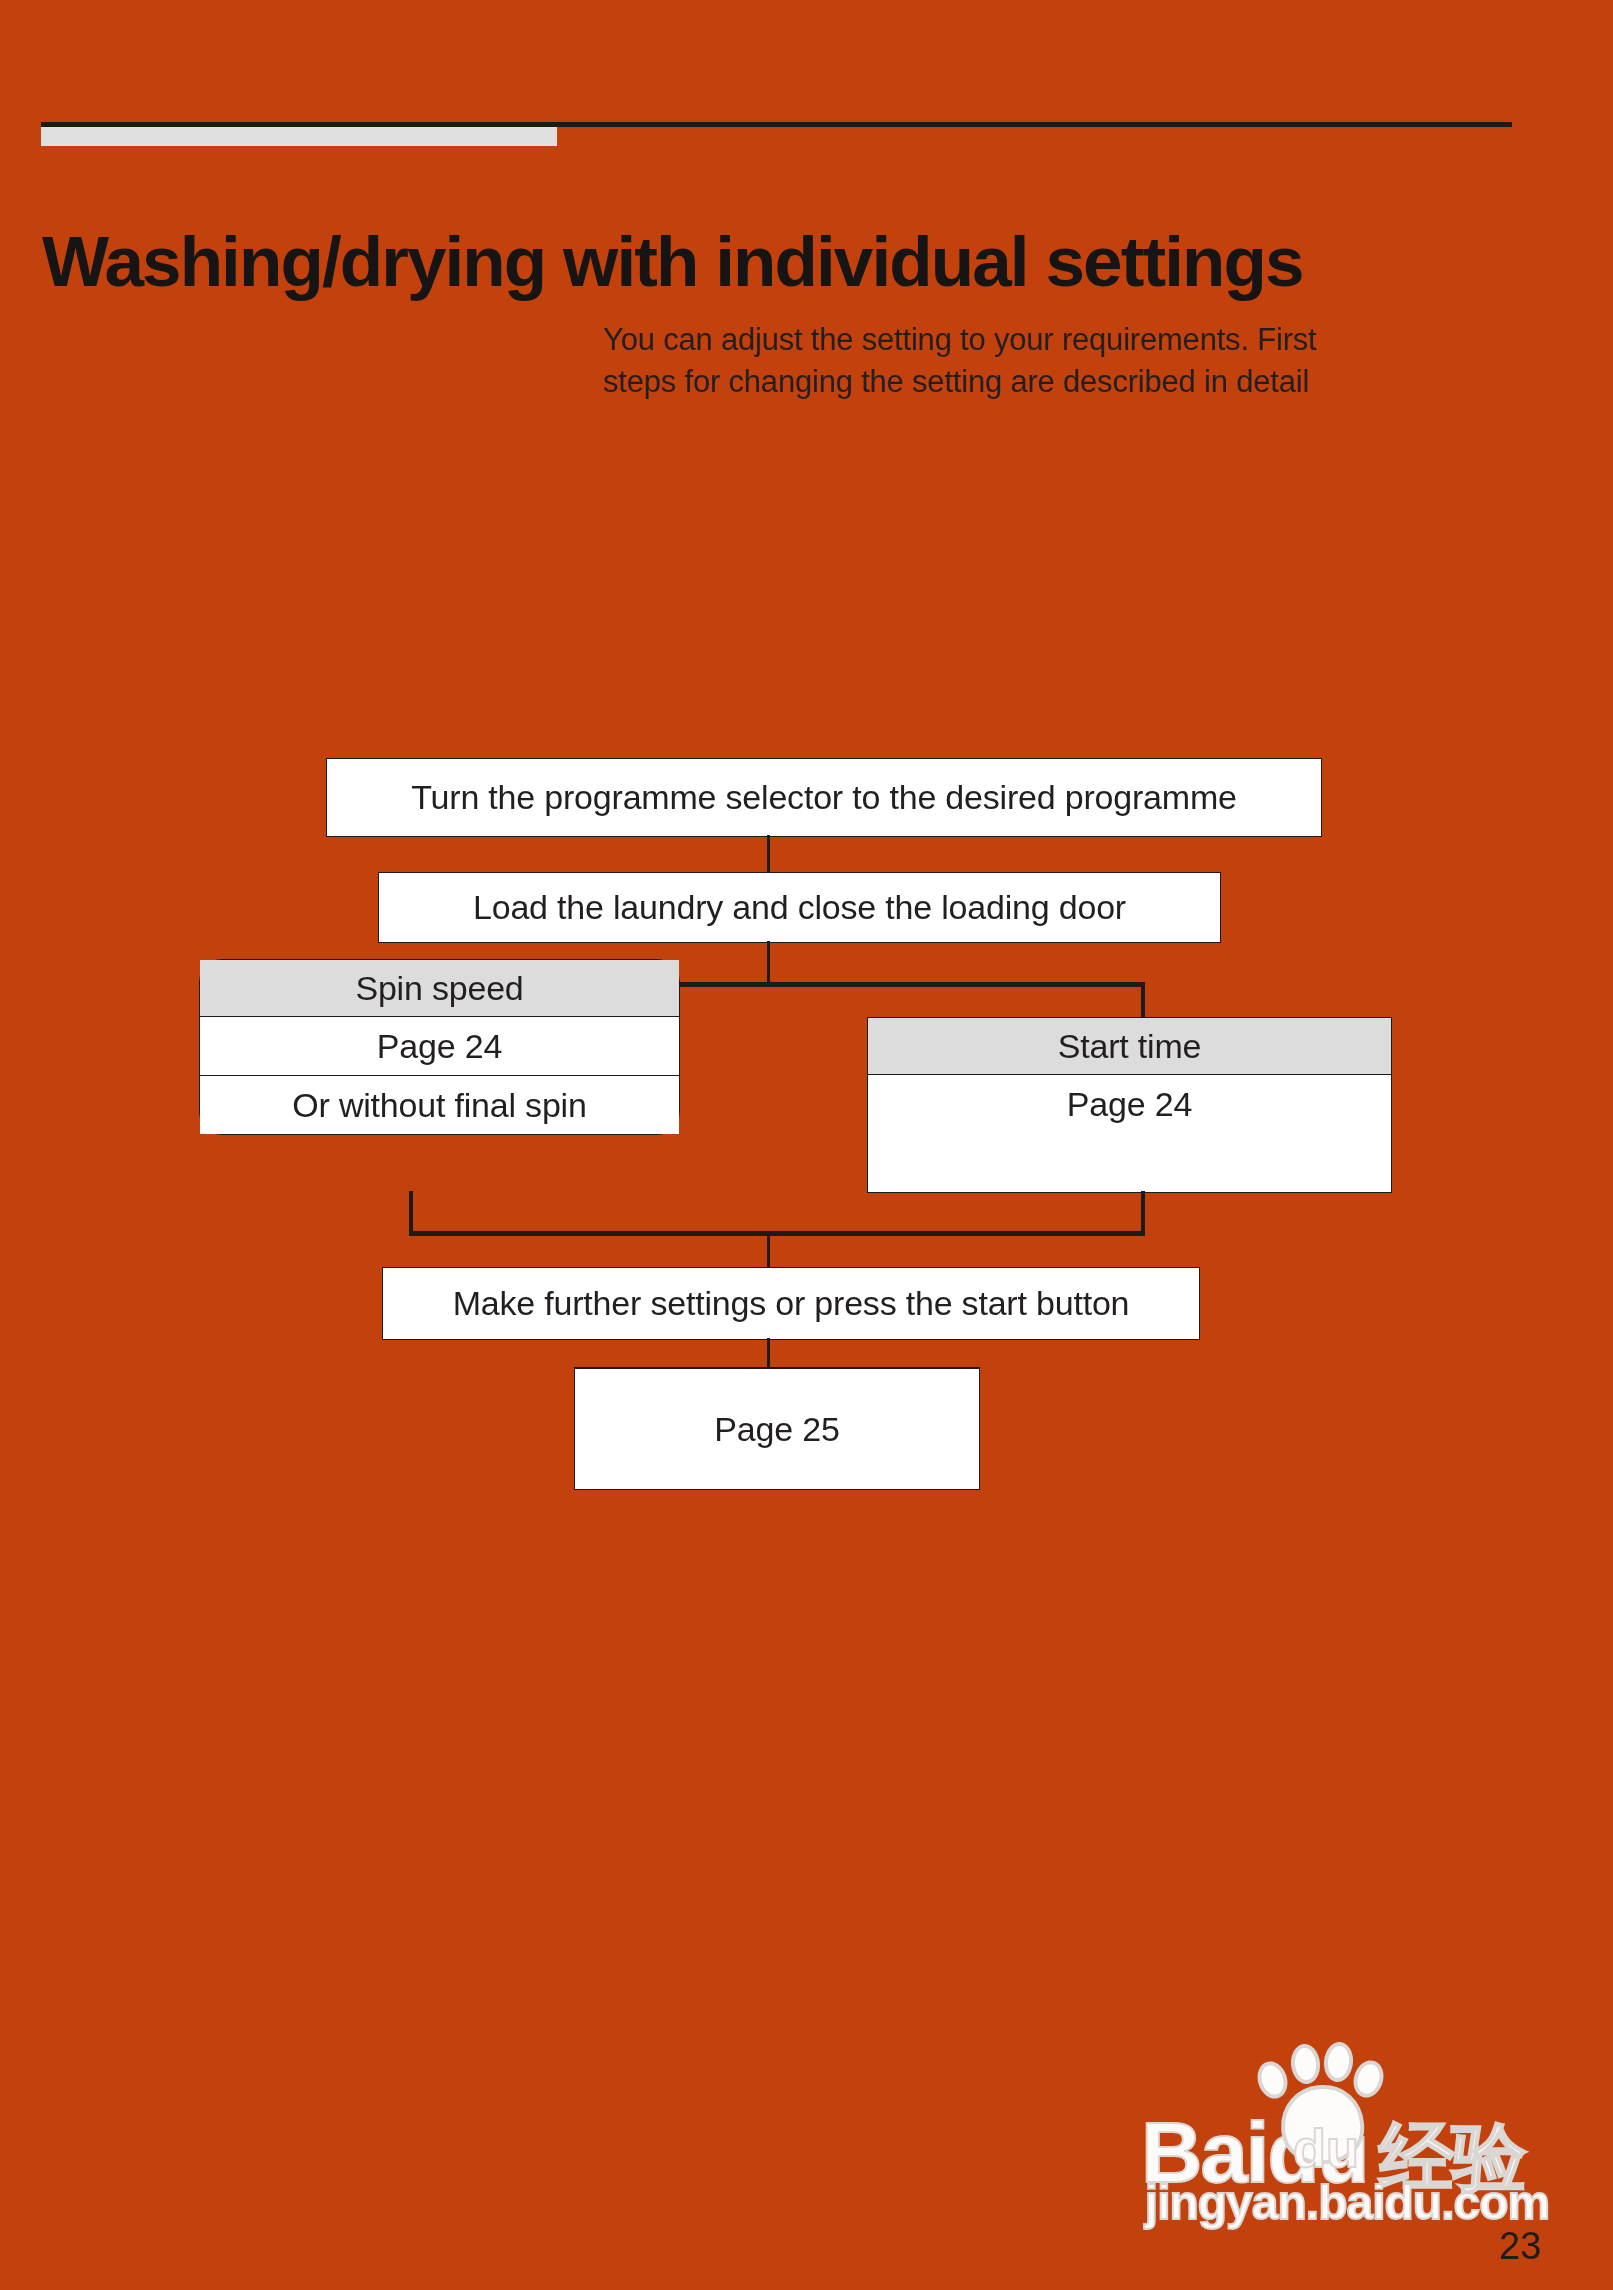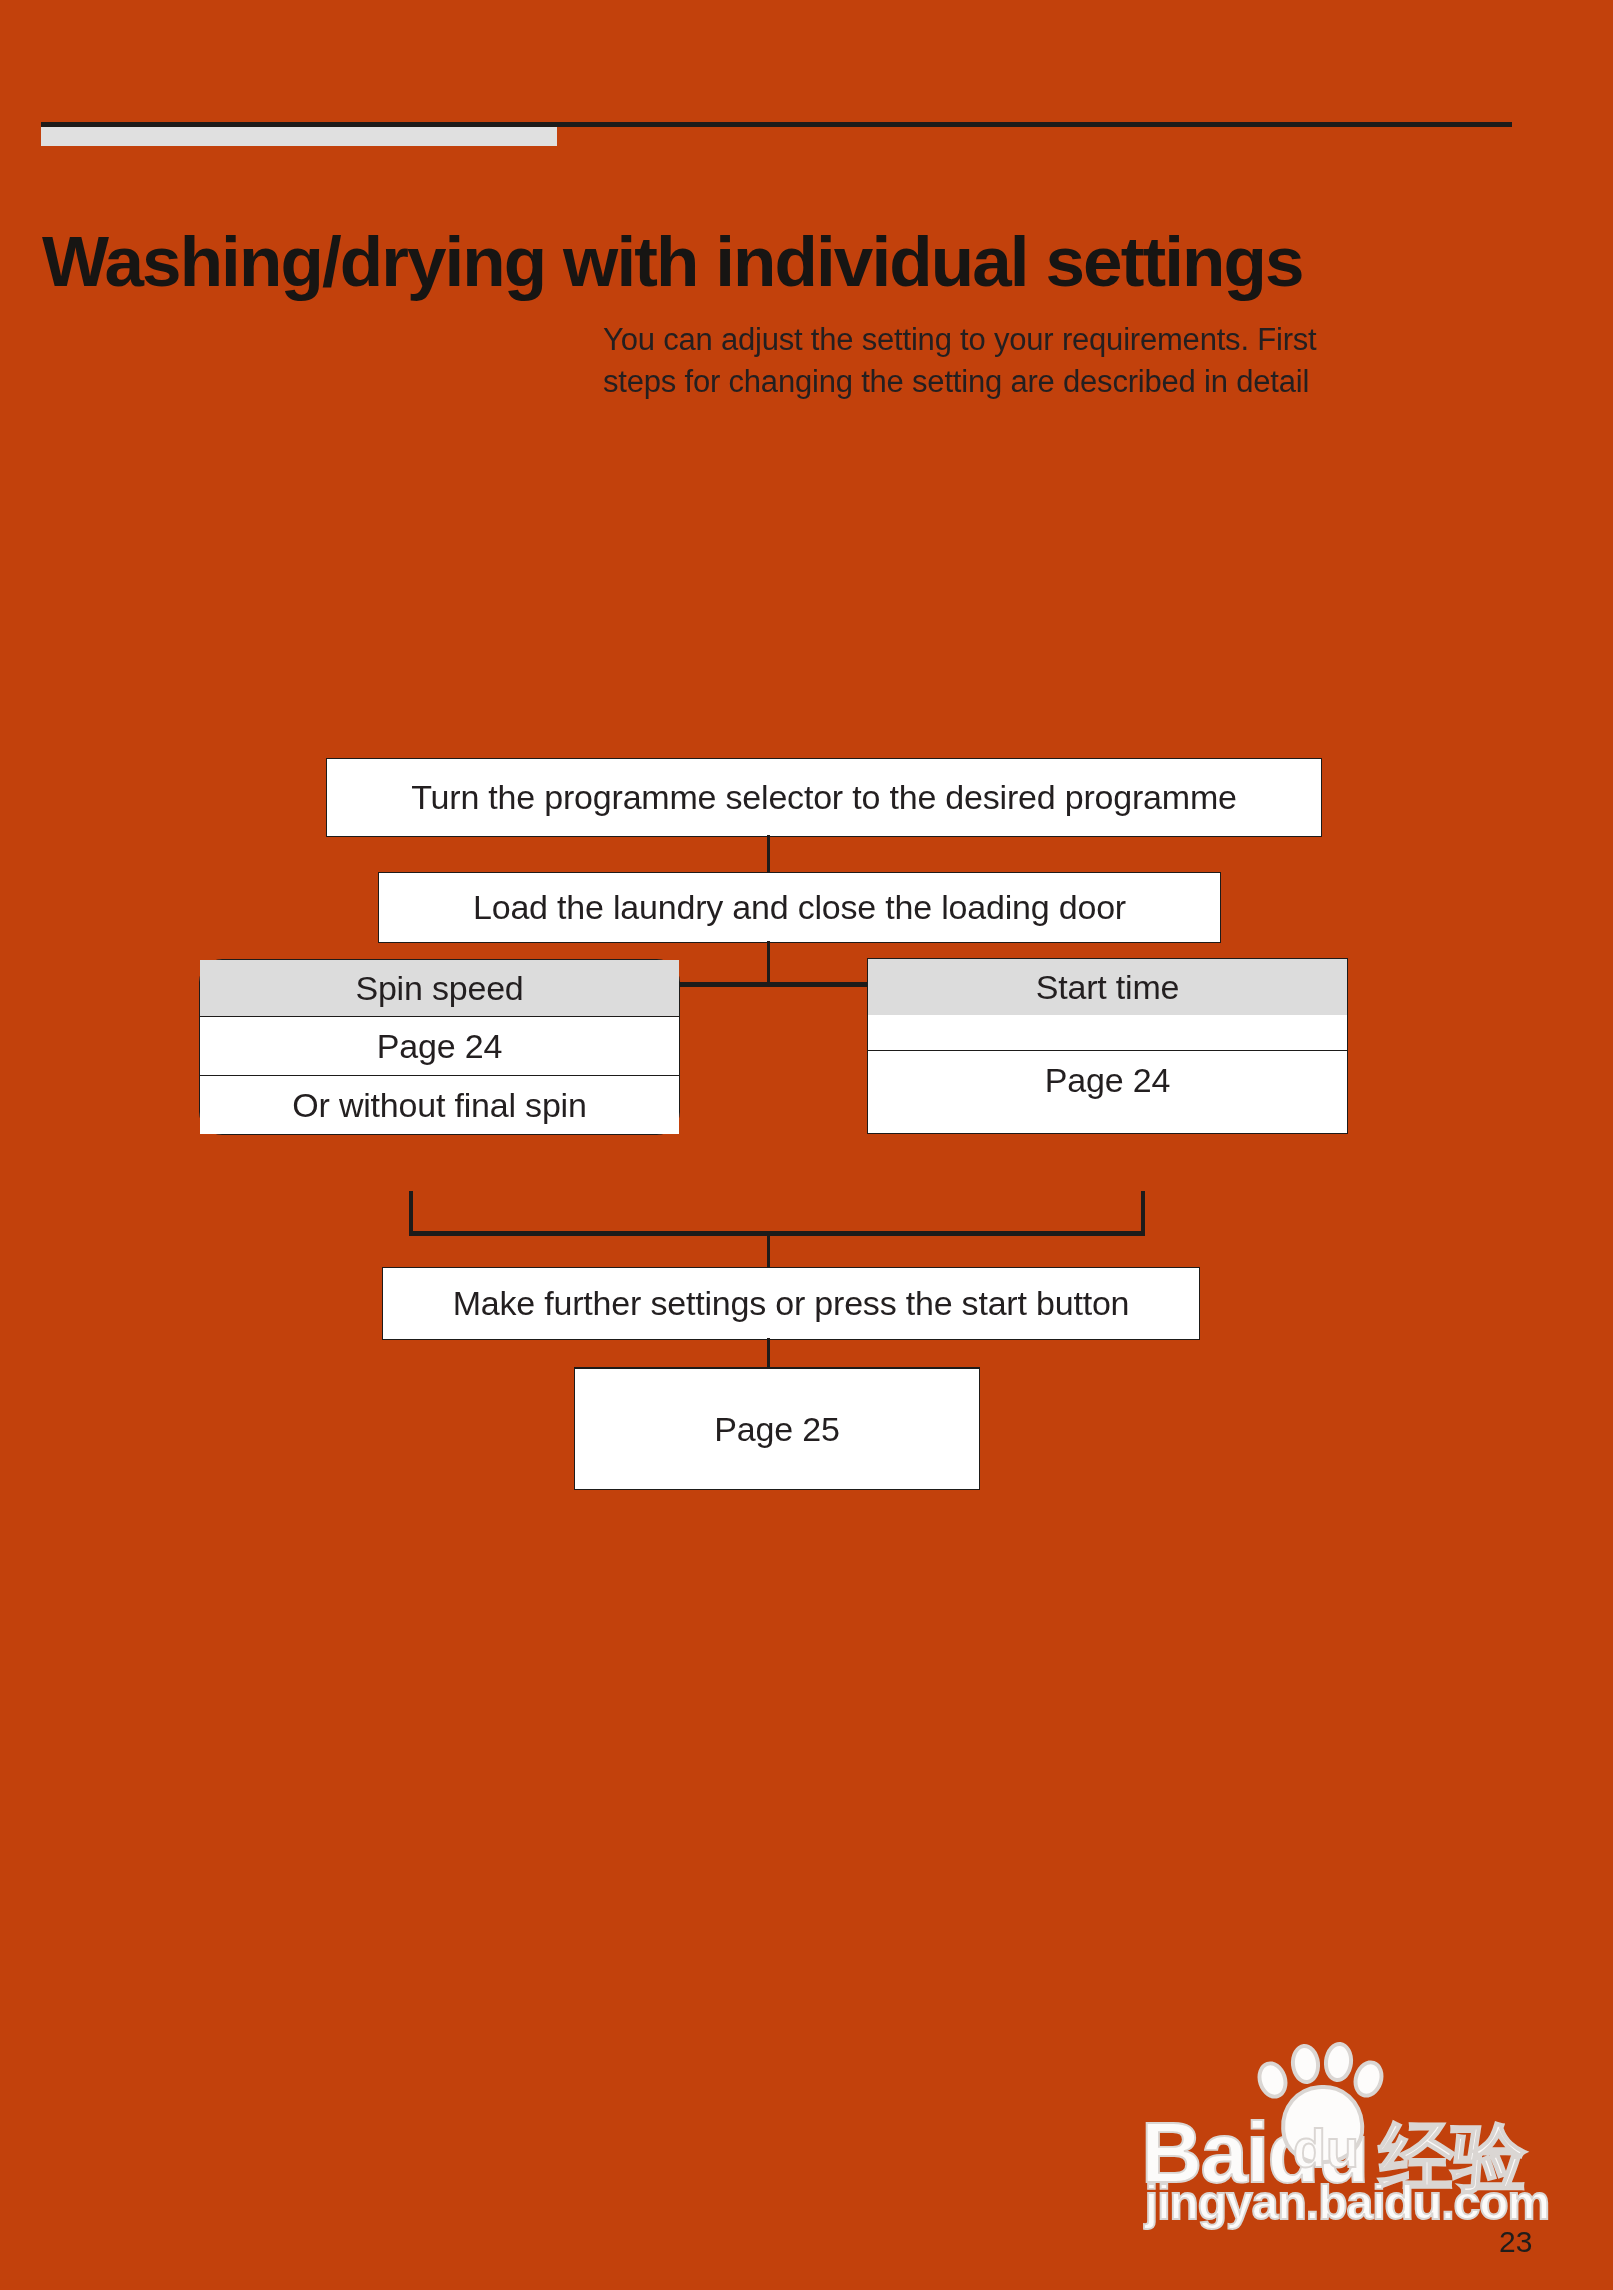--- a/index.html
+++ b/index.html
@@ -57,21 +57,21 @@
   .wm-badge{left:238px;top:60px;font-size:75px;letter-spacing:-1.9px;}
   .wm-url{left:3.8px;top:127px;font-size:48px;letter-spacing:-1px;}
   .paw{position:absolute;left:123px;top:0px;width:115px;height:125px;}
   .paw span{position:absolute;background:#fdfcfb;border:4.8px solid #dad6d3;box-sizing:border-box;}
   .paw .pad{left:17.3px;top:37px;width:83px;height:79px;border-radius:48% 48% 46% 46%/52% 52% 44% 44%;transform:rotate(-4deg);}
   .paw .t1{left:-5.8px;top:13.4px;width:29px;height:38px;border-radius:50%;transform:rotate(-18deg);}
   .paw .t2{left:27px;top:-3.8px;width:29px;height:40px;border-radius:50%;transform:rotate(-6deg);}
   .paw .t3{left:60px;top:-5.8px;width:29px;height:40px;border-radius:50%;transform:rotate(6deg);}
   .paw .t4{left:90px;top:11.5px;width:29px;height:38px;border-radius:50%;transform:rotate(18deg);}
   .wm-du{position:absolute;left:152px;top:69px;font-size:54px;font-weight:bold;color:#fcfbfa;-webkit-text-stroke:1.9px #dad6d3;}
-  .page-number{position:absolute;left:1499px;top:2225px;font-size:30px;color:#1f1d1b;}
+  .page-number{position:absolute;left:1499px;top:2225px;font-size:38px;color:#1f1d1b;}
 </style>
 </head>
 <body>
 
 <div class="page">
 
   <div class="top-rule"></div>
   <div class="section-bar"></div>
   <h1 class="page-title">Washing/drying with individual settings</h1>
 
@@ -93,21 +93,21 @@
     <div class="hline-thick" style="left:409px;top:982px;width:736px;"></div>
     <div class="vline-thick" style="left:409px;top:986px;height:34px;"></div>
     <div class="vline-thick" style="left:1141px;top:986px;height:34px;"></div>
 
     <div class="cardbox" style="left:199px;top:959px;width:481px;height:176px;border-radius:23px;">
       <div class="hd" style="height:56px;">Spin speed</div>
       <div class="rw" style="height:59px;">Page 24</div>
       <div class="rw" style="flex:1;">Or without final spin</div>
     </div>
 
-    <div class="cardbox" style="left:867px;top:958px;width:481px;height:176px;gap:35px;">
+    <div class="cardbox" style="left:867px;top:1017px;width:525px;height:176px;">
       <div class="hd" style="height:56px;">Start time</div>
       <div class="rw" style="height:59px;">Page 24</div>
     </div>
 
     <div class="vline-thick" style="left:409px;top:1191px;height:42px;"></div>
     <div class="vline-thick" style="left:1141px;top:1191px;height:42px;"></div>
     <div class="hline-thick" style="left:409px;top:1231px;width:736px;"></div>
     <div class="vline" style="left:767px;top:1234px;height:35px;"></div>
 
     <div class="fbox" style="left:382px;top:1267px;width:818px;height:73px;">Make further settings or press the start button</div>

